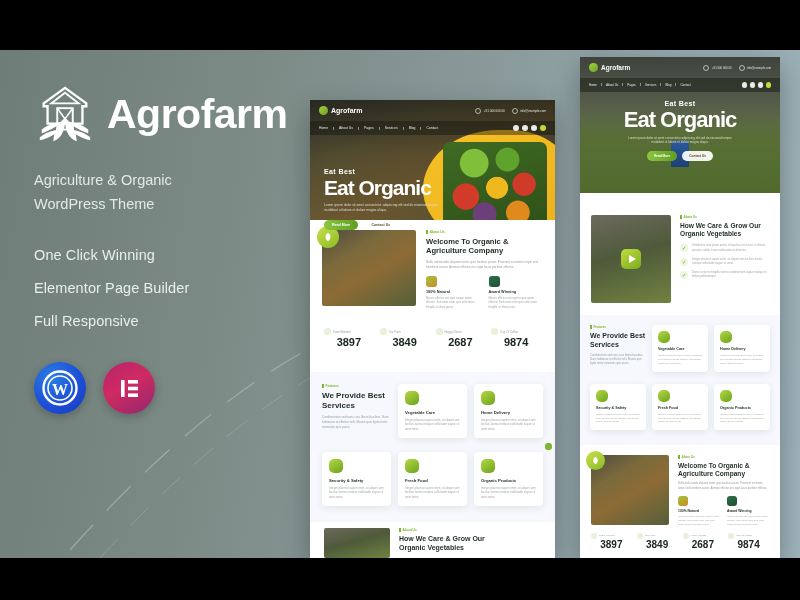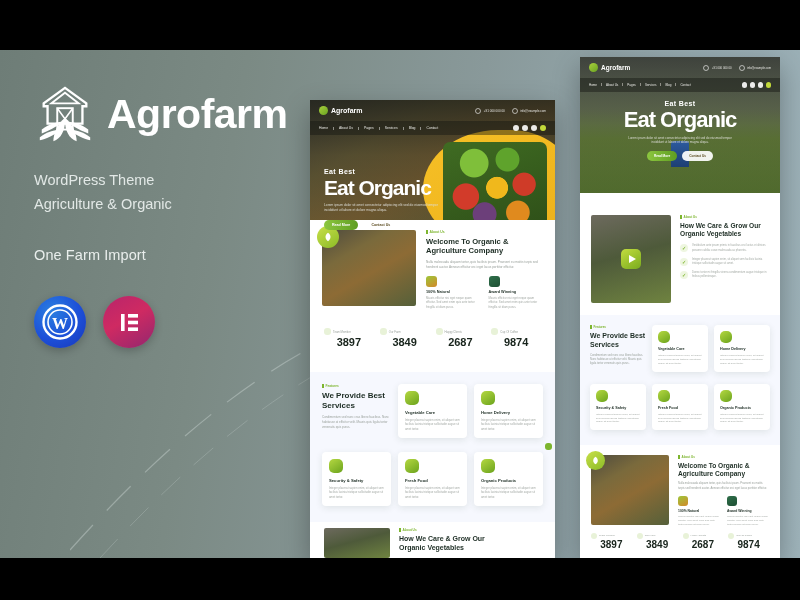--- a/index.html
+++ b/index.html
@@ -140,26 +140,28 @@
           <path d="M8 48 C 16 42, 24 40, 30 40 C 22 46, 14 50, 8 52 Z" fill="#fff"></path>
           <path d="M56 48 C 48 42, 40 40, 34 40 C 42 46, 50 50, 56 52 Z" fill="#fff"></path>
           <path d="M6 56 C 14 50, 22 48, 29 48 C 20 54, 12 58, 6 59 Z" fill="#fff"></path>
           <path d="M58 56 C 50 50, 42 48, 35 48 C 44 54, 52 58, 58 59 Z" fill="#fff"></path>
         </svg>
       </span>
       <span class="brandname">Agrofarm</span>
     </div>
 
     <div class="tagline">
+      <div>Agriculture &amp; Organic</div>
       <div>WordPress Theme</div>
-      <div>Agriculture &amp; Organic</div>
     </div>
 
     <div class="featlist">
-      <div class="featitem">One Farm Import</div>
+      <div class="featitem">One Click Winning</div>
+      <div class="featitem">Elementor Page Builder</div>
+      <div class="featitem">Full Responsive</div>
     </div>
 
     <div class="logos">
       <span class="badge badge-wp">
         <svg viewBox="0 0 40 40" width="40" height="40">
           <circle cx="20" cy="20" r="16.5" fill="none" stroke="#fff" stroke-width="2.4"></circle>
           <circle cx="20" cy="20" r="12" fill="none" stroke="#fff" stroke-width="1.6"></circle>
           <text x="20" y="26.5" font-size="16" font-weight="700" fill="#fff" text-anchor="middle" font-family="'Liberation Serif',serif">W</text>
         </svg>
       </span>

